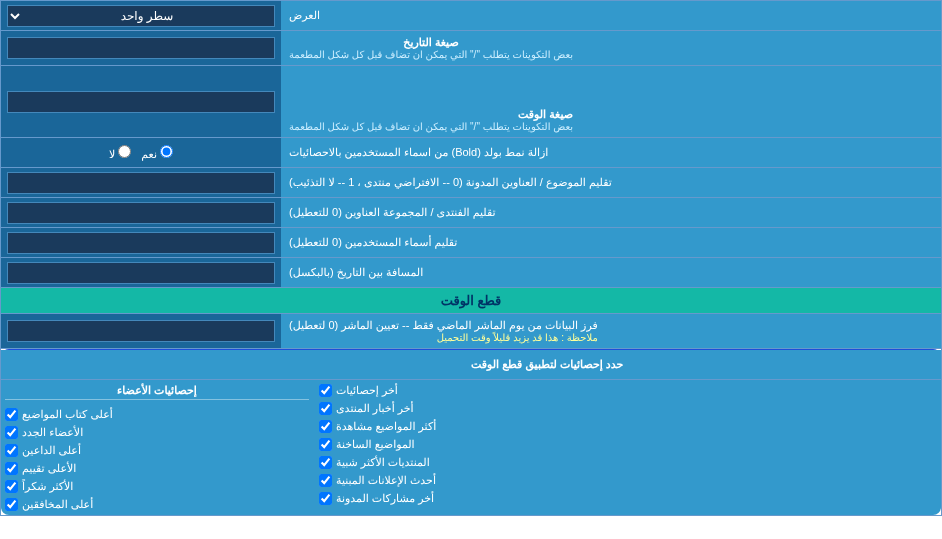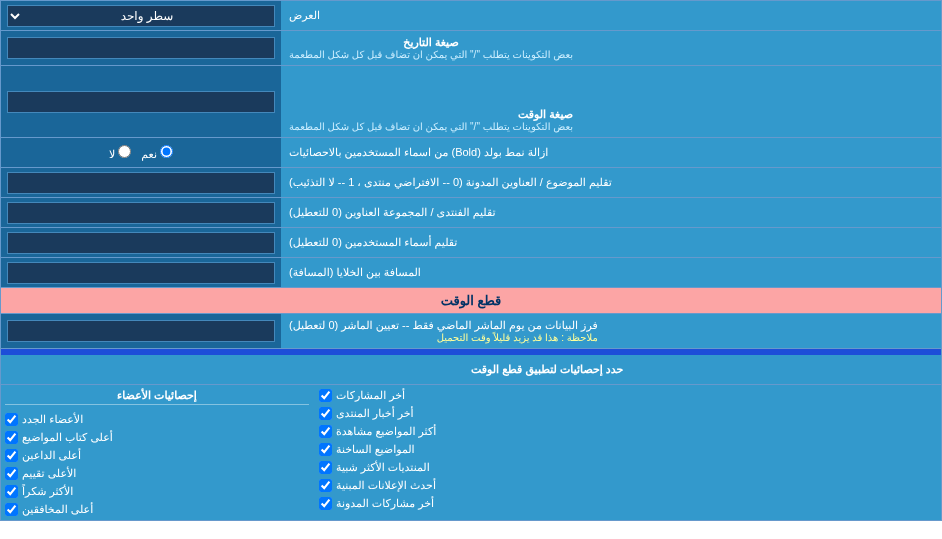--- a/index.html
+++ b/index.html
@@ -65,21 +65,21 @@
       color: #fff;
       border: 1px solid #4488bb;
       padding: 2px 4px;
       width: 100%;
       text-align: center;
       font-size: 12px;
       height: 22px;
     }
 
     .section-header {
-      background: #fca5a5;
+      background: #14b8a6;
       color: #003366;
       text-align: center;
       font-weight: bold;
       font-size: 13px;
       padding: 5px;
       border-bottom: 1px solid #6699cc;
       width: 100%;
     }
 
     .radio-cell {
@@ -90,21 +90,22 @@
     }
 
     .radio-label {
       color: #fff;
       font-size: 11px;
     }
 
     
     .bottom-section {
       background: #3399cc;
-      border-top: 6px solid #1d4ed8;
+      border-top: 1px solid #1d4ed8;
+      border-radius: 8px;
     }
 
     .checkboxes-area {
       display: flex;
       padding: 4px;
       gap: 10px;
     }
 
     .checkbox-column {
       flex: 1;
@@ -218,21 +219,21 @@
     <div class="label-cell">
       <span>تقليم أسماء المستخدمين (0 للتعطيل)</span>
     </div>
     <div class="input-cell">
       <input type="text" class="input-field" style="">
     </div>
   </div>
 
   <div class="row">
     <div class="label-cell">
-      <span>المسافة بين الخلايا (المسافة)</span>
+      <span>المسافة بين التاريخ (بالبكسل)</span>
     </div>
     <div class="input-cell">
       <input type="text" class="input-field" style="">
     </div>
   </div>
 
   <div class="section-header">
     <span>قطع الوقت</span>
   </div>
 
@@ -256,21 +257,21 @@
       <div style="flex:1; background:#3399cc;"></div>
     </div>
 
     <div class="checkboxes-area">
 
       <div class="checkbox-column" style="flex:1;">
       </div>
 
       <div class="checkbox-column">
         <div class="checkbox-item">
-          <span>أخر المشاركات</span>
+          <span>أخر إحصائيات</span>
           <input type="checkbox" checked="" style="">
         </div>
         <div class="checkbox-item">
           <span>أخر أخبار المنتدى</span>
           <input type="checkbox" checked="" style="">
         </div>
         <div class="checkbox-item">
           <span>أكثر المواضيع مشاهدة</span>
           <input type="checkbox" checked="" style="">
         </div>
@@ -290,28 +291,28 @@
           <span>أخر مشاركات المدونة</span>
           <input type="checkbox" checked="" style="">
         </div>
       </div>
 
       <div class="checkbox-column">
         <div class="checkbox-column-header">
           <span>إحصائيات الأعضاء</span>
         </div>
         <div class="checkbox-item">
+          <span>أعلى كتاب المواضيع</span>
+          <input type="checkbox" checked="" style="">
+        </div>
+        <div class="checkbox-item">
           <span>الأعضاء الجدد</span>
           <input type="checkbox" checked="" style="">
         </div>
         <div class="checkbox-item">
-          <span>أعلى كتاب المواضيع</span>
-          <input type="checkbox" checked="" style="">
-        </div>
-        <div class="checkbox-item">
           <span>أعلى الداعين</span>
           <input type="checkbox" checked="" style="">
         </div>
         <div class="checkbox-item">
           <span>الأعلى تقييم</span>
           <input type="checkbox" checked="" style="">
         </div>
         <div class="checkbox-item">
           <span>الأكثر شكراً</span>
           <input type="checkbox" checked="" style="">

